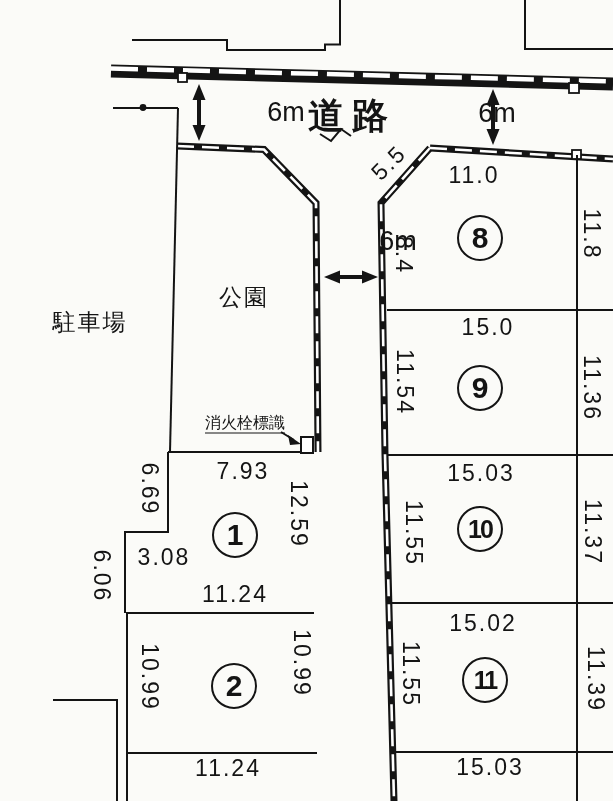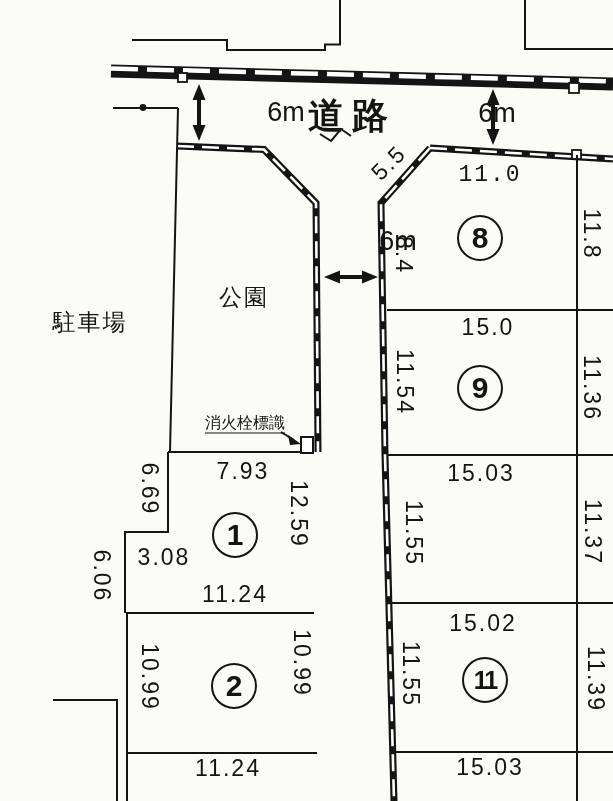--- a/index.html
+++ b/index.html
@@ -103,37 +103,40 @@
     </div>
   <div class="plot-circle" style="left:234px;top:686px;">
       <span>2</span>
     </div>
   <div class="plot-circle" style="left:480px;top:238px;">
       <span>8</span>
     </div>
   <div class="plot-circle" style="left:480px;top:388px;">
       <span>9</span>
     </div>
+  <div class="plot-circle two" style="left:480px;top:529px;">
+      <span>10</span>
+    </div>
   <div class="plot-circle two" style="left:485px;top:680px;">
       <span>11</span>
     </div>
 
   <div class="lbl dim" style="left:243px;top:471px;">7.93</div>
   <div class="lbl dim dim-v" style="left:149px;top:489px;">6.69</div>
   <div class="lbl dim" style="left:164px;top:557px;">3.08</div>
   <div class="lbl dim dim-v" style="left:101px;top:576px;">6.06</div>
   <div class="lbl dim dim-v" style="left:298px;top:514px;">12.59</div>
   <div class="lbl dim" style="left:235px;top:594px;">11.24</div>
 
   <div class="lbl dim dim-v" style="left:149px;top:677px;">10.99</div>
   <div class="lbl dim dim-v" style="left:301px;top:663px;">10.99</div>
   <div class="lbl dim" style="left:228px;top:768px;">11.24</div>
 
   <div class="lbl dim dim-diag" style="left:389px;top:163px;">5.5</div>
-  <div class="lbl dim" style="left:490px;top:175px;font-family:Liberation Mono, monospace;">11.0</div>
+  <div class="lbl dim" style="left:474px;top:175px;">11.0</div>
   <div class="lbl dim dim-v" style="left:403px;top:255px;">8.4</div>
   <div class="lbl dim dim-v" style="left:591px;top:234px;">11.8</div>
 
   <div class="lbl dim" style="left:488px;top:327px;">15.0</div>
   <div class="lbl dim dim-v" style="left:404px;top:382px;">11.54</div>
   <div class="lbl dim dim-v" style="left:591px;top:388px;">11.36</div>
 
   <div class="lbl dim" style="left:481px;top:473px;">15.03</div>
   <div class="lbl dim dim-v" style="left:413px;top:533px;">11.55</div>
   <div class="lbl dim dim-v" style="left:592px;top:532px;">11.37</div>

